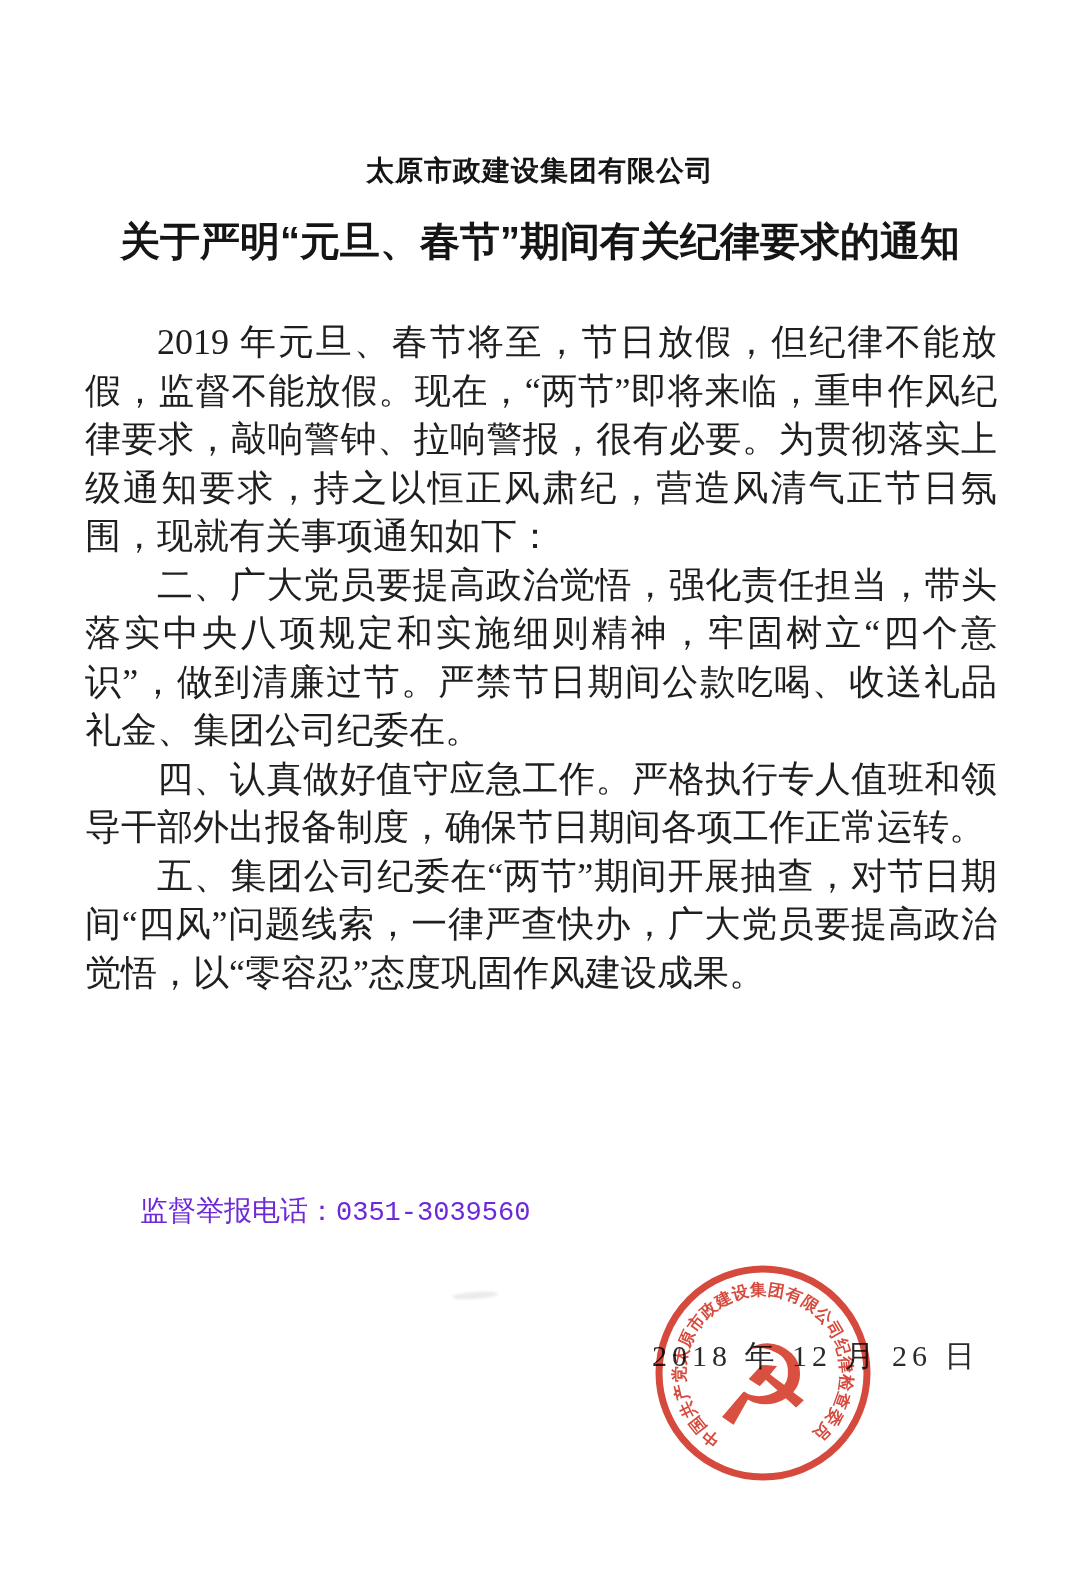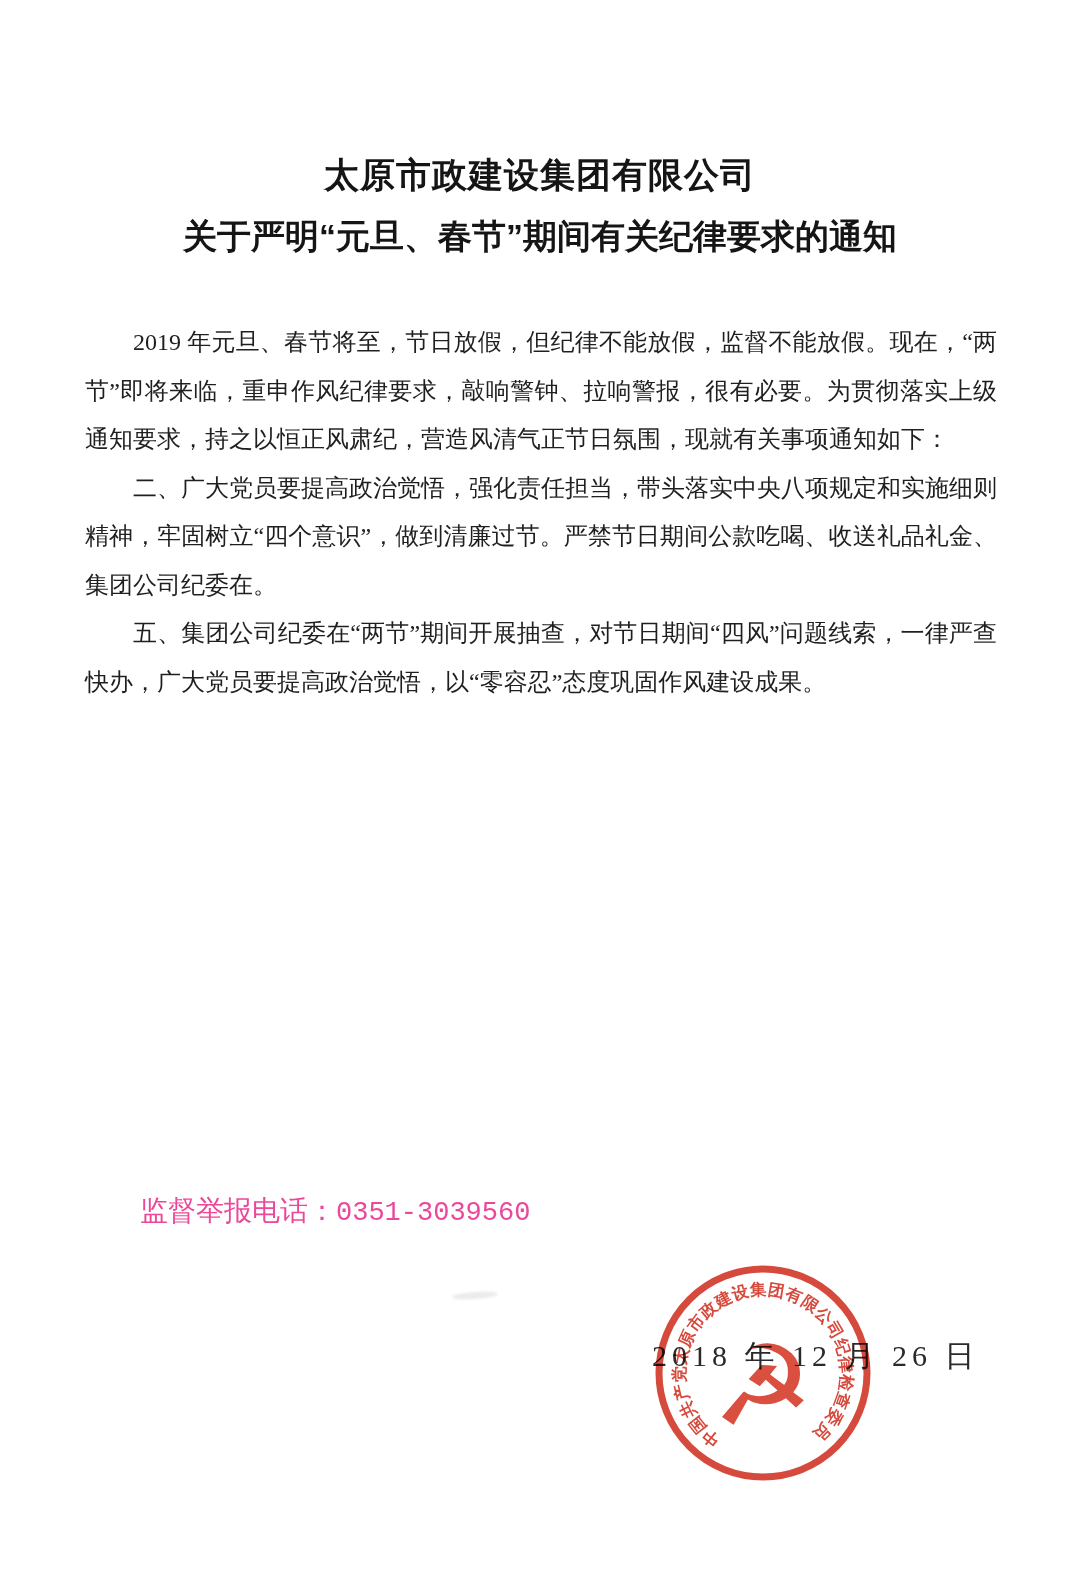--- a/index.html
+++ b/index.html
@@ -11,56 +11,56 @@
     overflow: hidden;
     font-family: "Liberation Serif", "DejaVu Serif", serif;
     color: #1c1c1c;
   }
   .title1 {
     position: absolute;
     top: 152px; left: 0; right: 0;
     text-align: center;
     font-family: "Liberation Sans", "DejaVu Sans", sans-serif;
     font-weight: bold;
-    font-size: 35px;
+    font-size: 28px;
     letter-spacing: 1px;
     color: #151515;
   }
   .title2 {
     position: absolute;
     top: 214px; left: 0; right: 0;
     text-align: center;
     font-family: "Liberation Sans", "DejaVu Sans", sans-serif;
     font-weight: bold;
-    font-size: 34px;
+    font-size: 40px;
     letter-spacing: 0px;
     color: #151515;
   }
   .doc-body {
     position: absolute;
     top: 318px;
     left: 85px;
     width: 912px;
-    font-size: 24px;
+    font-size: 36px;
     line-height: 48.5px;
     color: #1f1f1f;
   }
   .doc-body p {
     margin: 0;
     text-indent: 2em;
     text-align: justify;
     text-align-last: left;
   }
   .contact {
     position: absolute;
     left: 140px;
     top: 1182px;
     font-size: 28px;
     line-height: 58px;
-    color: #ec4899;
+    color: #6d28d9;
   }
   .contact .mono {
     font-family: "Liberation Mono", "DejaVu Sans Mono", monospace;
     font-size: 27px;
   }
   .issue-date {
     position: absolute;
     left: 652px;
     top: 1336px;
     font-size: 30px;
@@ -104,20 +104,21 @@
 
 <div class="page">
 
   <div class="title1">太原市政建设集团有限公司</div>
 
   <div class="title2">关于严明“元旦、春节”期间有关纪律要求的通知</div>
 
   <div class="doc-body">
     <p>2019 年元旦、春节将至，节日放假，但纪律不能放假，监督不能放假。现在，“两节”即将来临，重申作风纪律要求，敲响警钟、拉响警报，很有必要。为贯彻落实上级通知要求，持之以恒正风肃纪，营造风清气正节日氛围，现就有关事项通知如下：</p>
     <p>二、广大党员要提高政治觉悟，强化责任担当，带头落实中央八项规定和实施细则精神，牢固树立“四个意识”，做到清廉过节。严禁节日期间公款吃喝、收送礼品礼金、集团公司纪委在。</p>
+    <p>四、认真做好值守应急工作。严格执行专人值班和领导干部外出报备制度，确保节日期间各项工作正常运转。</p>
     <p>五、集团公司纪委在“两节”期间开展抽查，对节日期间“四风”问题线索，一律严查快办，广大党员要提高政治觉悟，以“零容忍”态度巩固作风建设成果。</p>
   </div>
 
   <div class="contact">
     <div>
       <span>监督举报电话：</span><span class="mono">0351-3039560</span>
     </div>
   </div>
 
   <div class="issue-date">2018 年 12 月 26 日</div>

